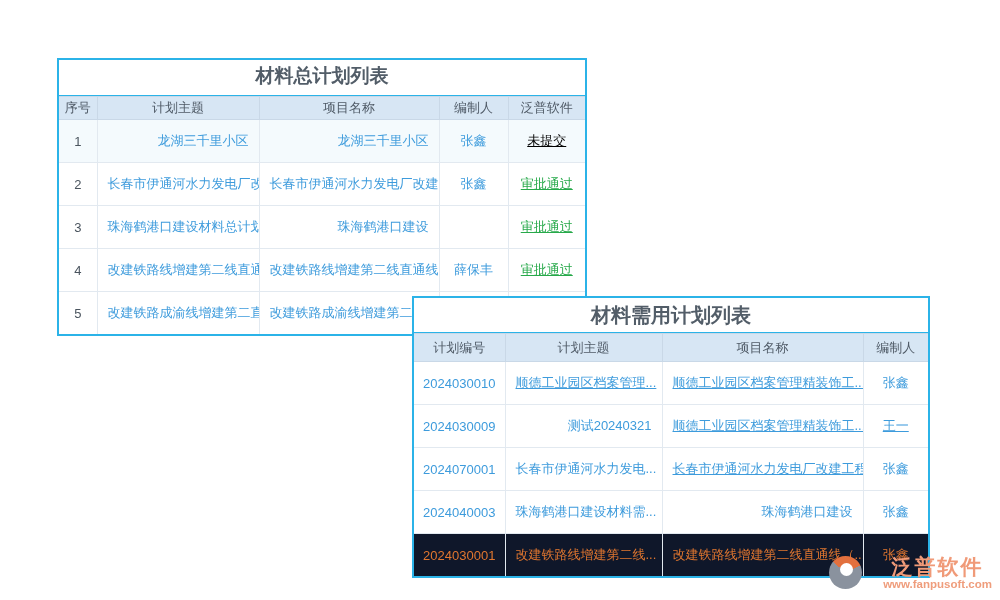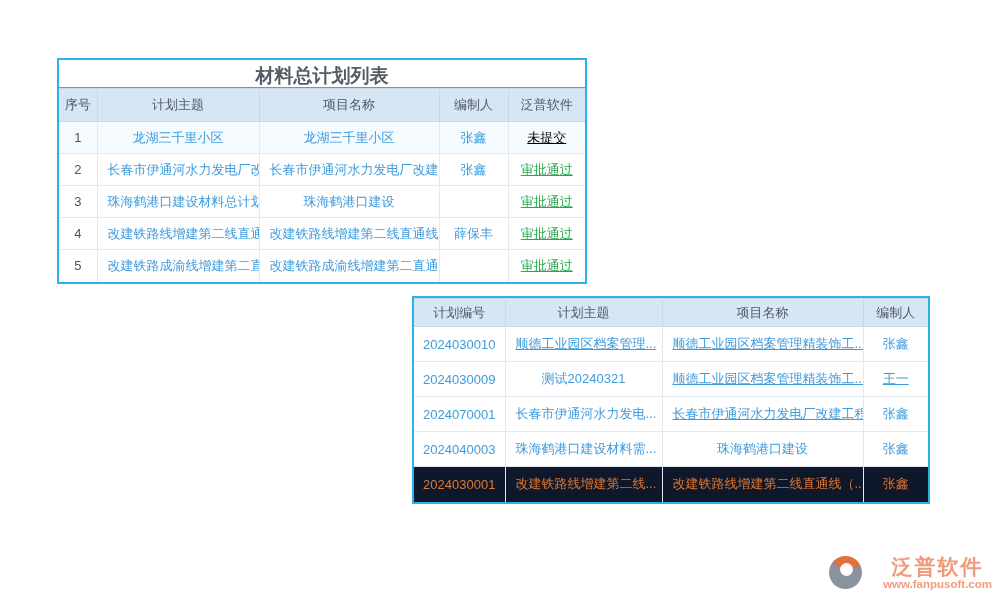--- a/index.html
+++ b/index.html
@@ -5,31 +5,31 @@
   * { margin:0; padding:0; box-sizing:border-box; }
   html,body { width:1000px; height:600px; background:#ffffff;
               font-family:"Liberation Sans", sans-serif; overflow:hidden; position:relative; }
 
   .panel { position:absolute; background:#ffffff; border:2px solid #2bb3e8; }
   .panel-1 { left:57px;  top:58px;  width:530px; }
   .panel-2 { left:412px; top:296px; width:518px; }
 
   .panel-title { text-align:center; font-weight:bold; color:#525d68;
                  border-bottom:1px solid #2bb3e8; }
-  .panel-1 .panel-title { height:28px; line-height:32px; font-size:19px; }
+  .panel-1 .panel-title { height:36px; line-height:32px; font-size:19px; }
   .panel-2 .panel-title { height:35px; line-height:35px; font-size:20px; }
 
   table { width:100%; border-collapse:collapse; table-layout:fixed; font-size:13px; }
   th { background:#d7e6f4; color:#4f5a66; font-weight:normal; text-align:center;
        border:1px solid #c9d8e7; }
-  .panel-1 th { height:33px; } .panel-2 th { height:28px; }
+  .panel-1 th { height:23px; } .panel-2 th { height:28px; }
   td { border:1px solid #e2e9f0; color:#4a545e; overflow:hidden; white-space:nowrap; }
   .panel-1 td { height:32px; } .panel-2 td { height:35px; }
   td.c { text-align:center; }
-  td.l { text-align:center; padding:0 10px; }
+  td.l { text-align:right; padding:12px 10px; }
   tr:first-child td { border-top:none; }
   td:first-child, th:first-child { border-left:none; }
   td:last-child,  th:last-child  { border-right:none; }
   tbody tr:last-child td { border-bottom:none; }
 
   .link { color:#3d9bdc; }
   .u { text-decoration:underline; }
   .status-unsubmitted { color:#000000; text-decoration:underline; }
   .status-approved    { color:#27a94a; text-decoration:underline; }
   tr.tint  td { background:#f4fafd; }
@@ -102,20 +102,21 @@
         <td class="l"><span class="link">改建铁路成渝线增建第二直...</span></td>
         <td class="l"><span class="link">改建铁路成渝线增建第二直通...</span></td>
         <td class="c"><span class="link"></span></td>
         <td class="c"><span class="status-approved">审批通过</span></td>
       </tr>
     </tbody>
   </table>
 </div>
 
 <div class="panel panel-2">
+  <div class="panel-title">材料需用计划列表</div>
   <table>
     <colgroup>
         <col style="width:91px">
         <col style="width:157px">
         <col style="width:201px">
         <col>
       </colgroup>
     <thead>
       <tr>
         <th>计划编号</th>

